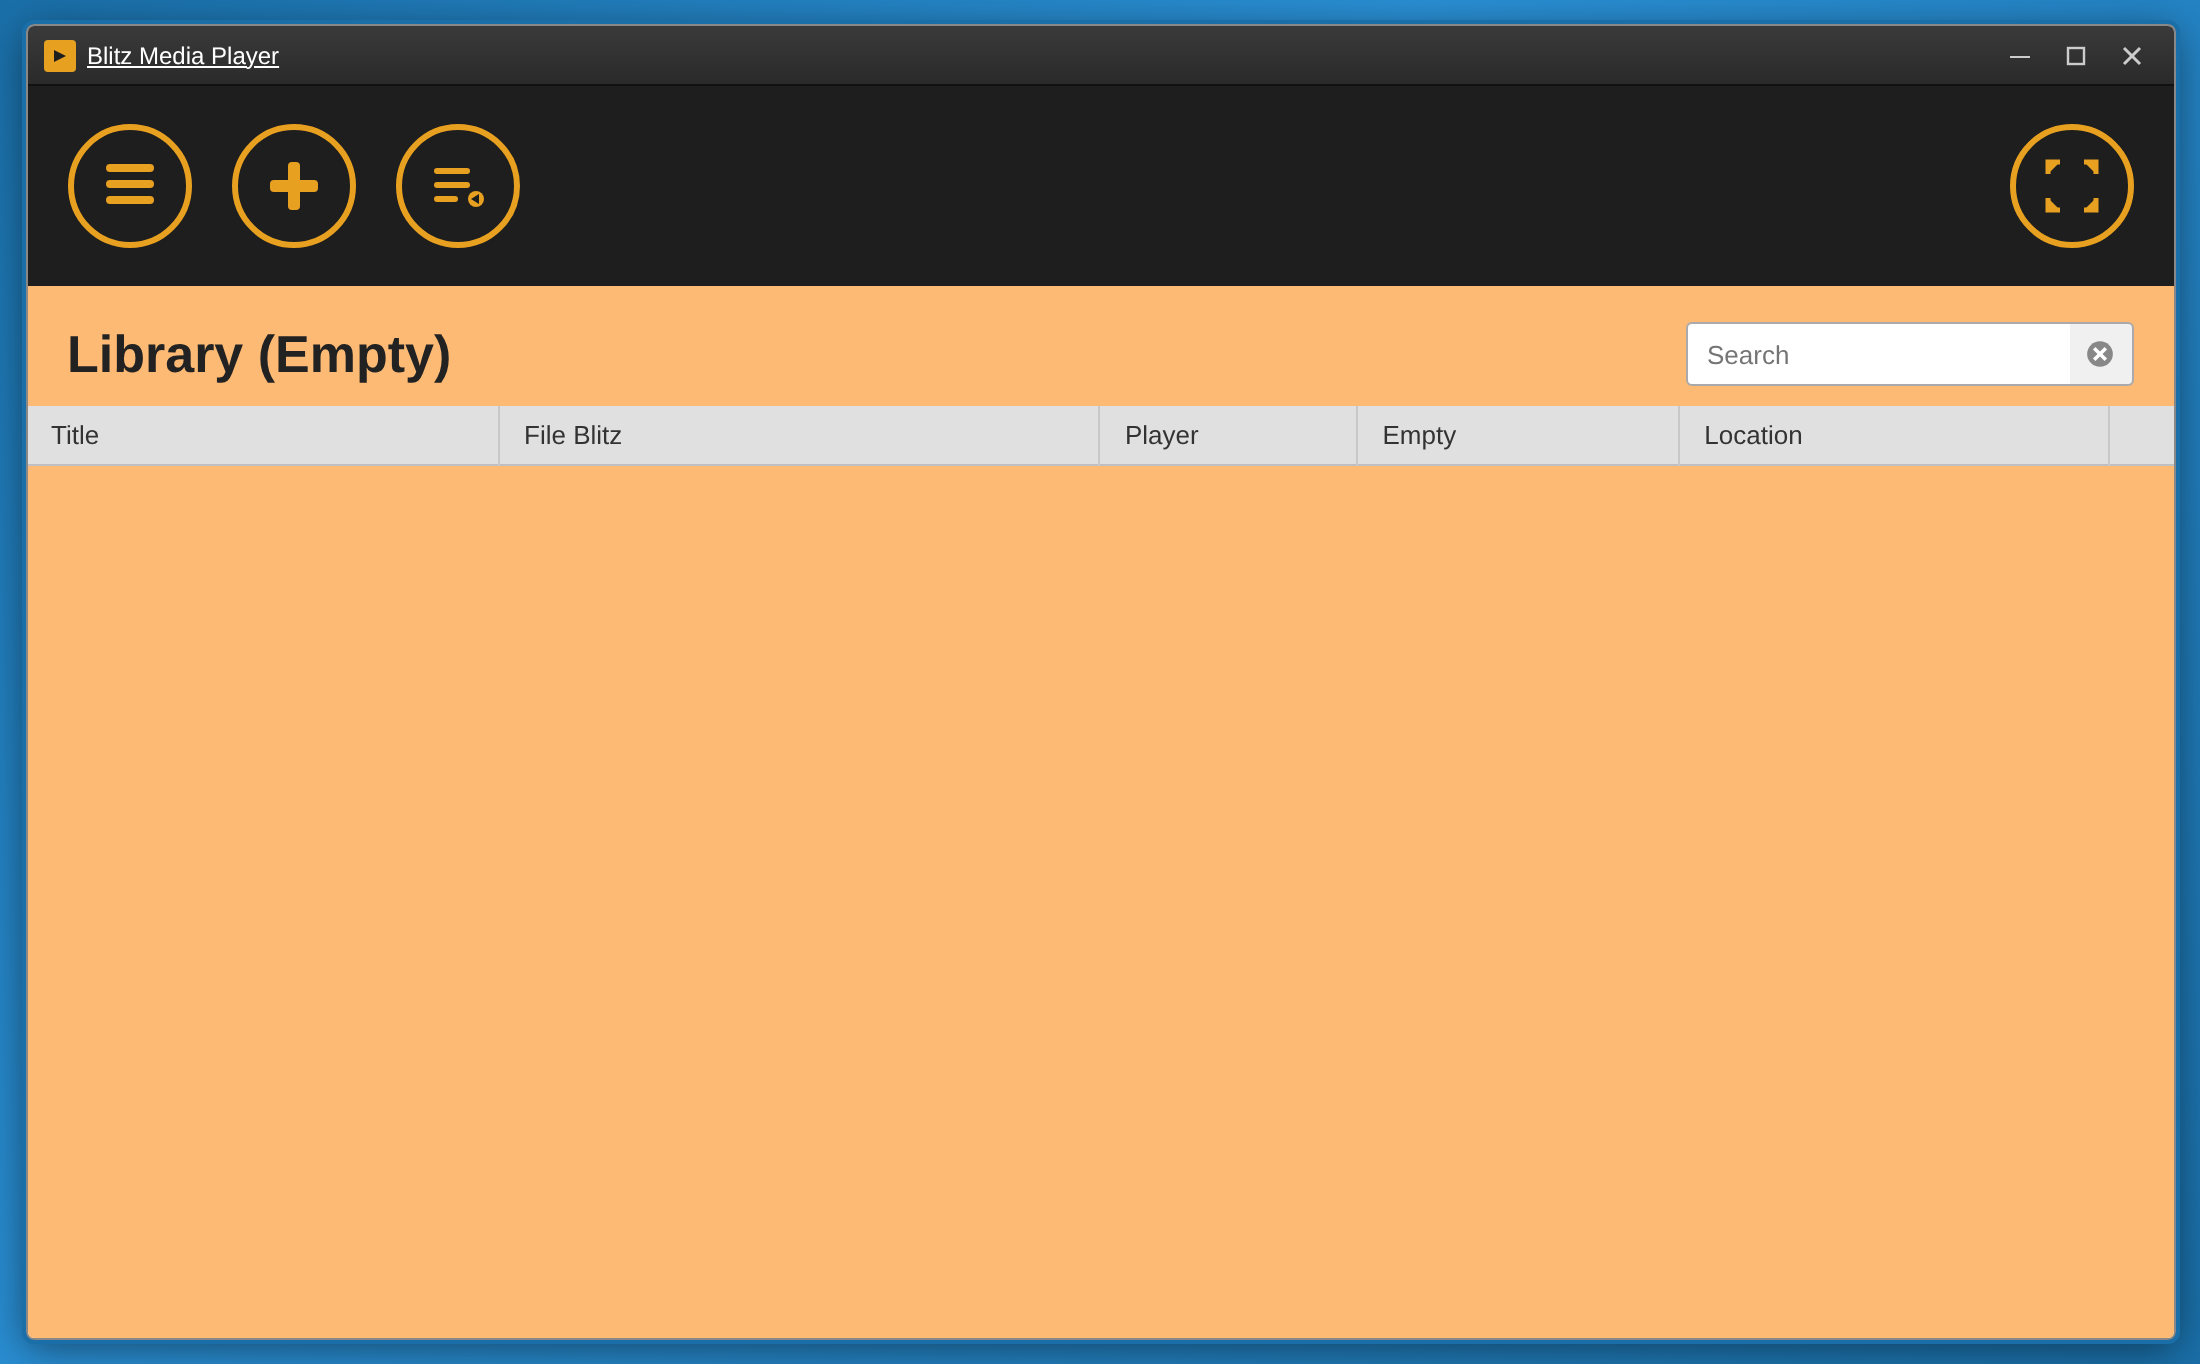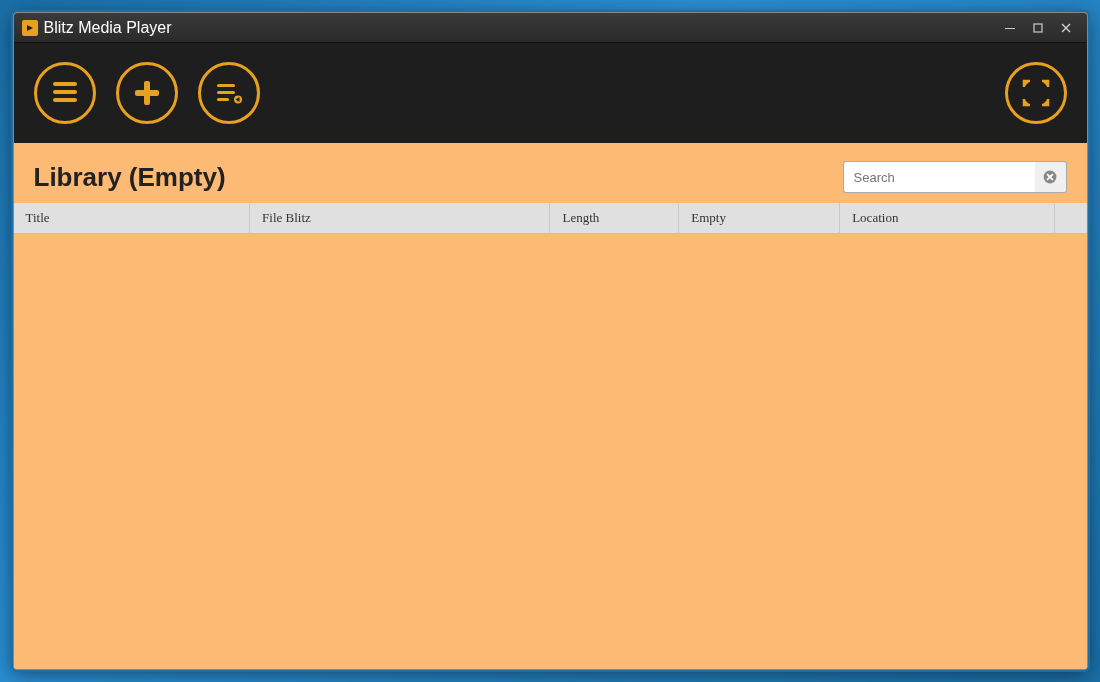--- a/index.html
+++ b/index.html
@@ -53,22 +53,23 @@
       height: 16px;
       background: #e8a020;
       border-radius: 2px;
       display: flex;
       align-items: center;
       justify-content: center;
     }
 
     .title-text {
       color: #fff;
-      font-size: 16px;
+      font-size: 12px;
       font-weight: normal;
+      text-decoration: underline;
     }
 
     .title-bar-controls {
       display: flex;
       gap: 2px;
     }
 
     .title-btn {
       width: 26px;
       height: 20px;
@@ -183,21 +184,20 @@
       color: #555;
       font-size: 15px;
       font-weight: bold;
     }
 
     
     .table-container {
       flex: 1;
       overflow: auto;
       padding: 0;
-      font-family: Liberation Serif, serif;
     }
 
     table {
       width: 100%;
       border-collapse: collapse;
       font-size: 13px;
     }
 
     thead tr {
       background: #e0e0e0;
@@ -319,21 +319,21 @@
         </button>
       </div>
     </div>
 
     <div class="table-container">
       <table>
         <thead>
           <tr>
             <th class="col-title">Title</th>
             <th class="col-filename">File Blitz</th>
-            <th class="col-length">Length</th>
+            <th class="col-length">Player</th>
             <th class="col-type">Empty</th>
             <th class="col-location">Location</th>
             <th class="col-extra"></th>
           </tr>
         </thead>
         <tbody>
           
         </tbody>
       </table>
     </div>

